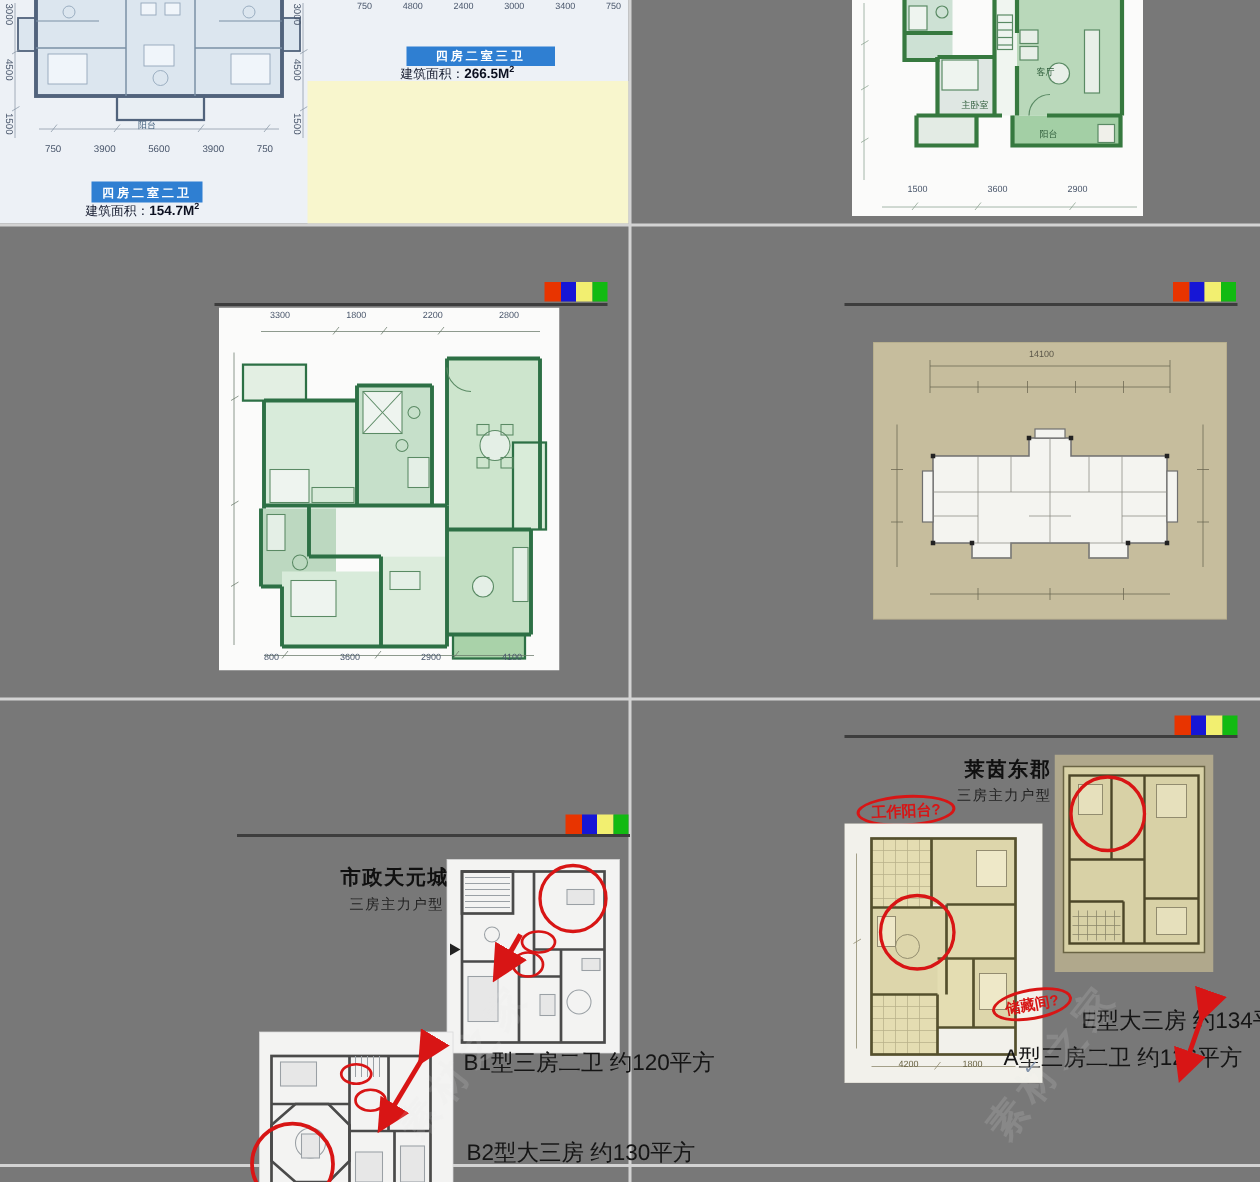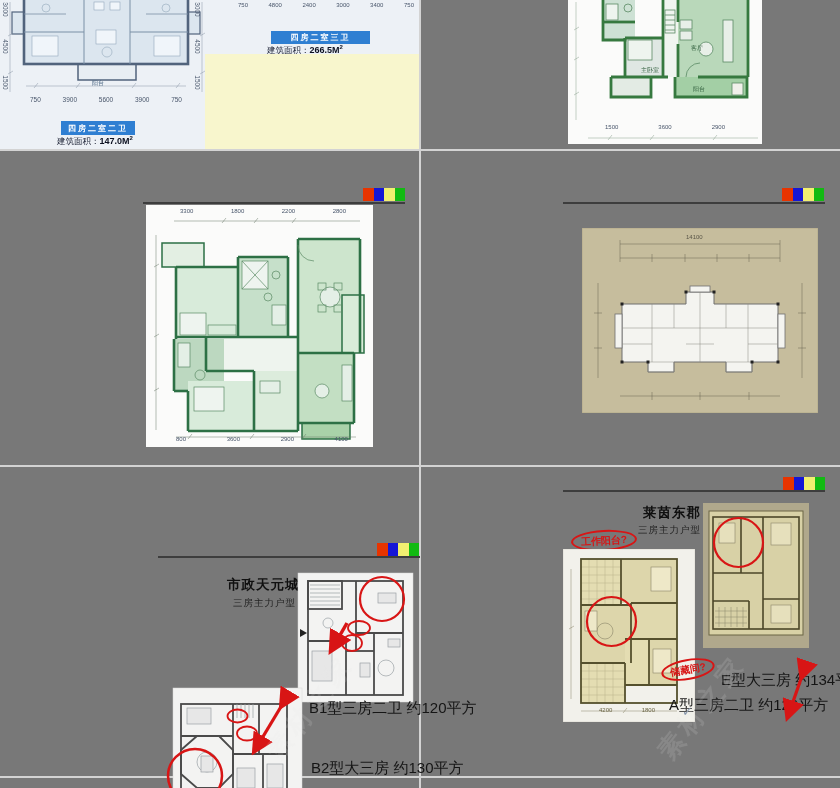--- a/index.html
+++ b/index.html
@@ -100,21 +100,21 @@
         <span>4800</span>
         <span>2400</span>
         <span>3000</span>
         <span>3400</span>
         <span>750</span>
       </div>
     <div class="bluebox" style="left:61px;top:121px;width:74px;height:14px;">
       <span>四房二室二卫</span>
     </div>
     <div class="arearow" style="left:57px;top:135px;">
-      <span>建筑面积：</span><b>147.0M</b><b class="sup">2</b>
+      <span>建筑面积：</span><b>154.7M</b><b class="sup">2</b>
     </div>
     <div class="bluebox" style="left:271px;top:31px;width:99px;height:13px;">
       <span>四房二室三卫</span>
     </div>
     <div class="arearow" style="left:267px;top:44px;">
       <span>建筑面积：</span><b>266.5M</b><b class="sup">2</b>
     </div>
     <div class="abs" style="left:205px;top:54px;width:214px;height:95px;background:#f8f6cd;"></div>
   </div>
 

